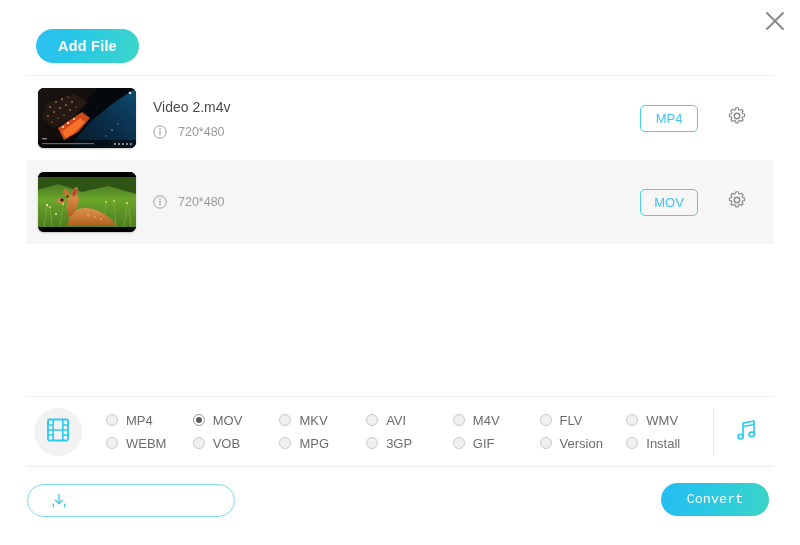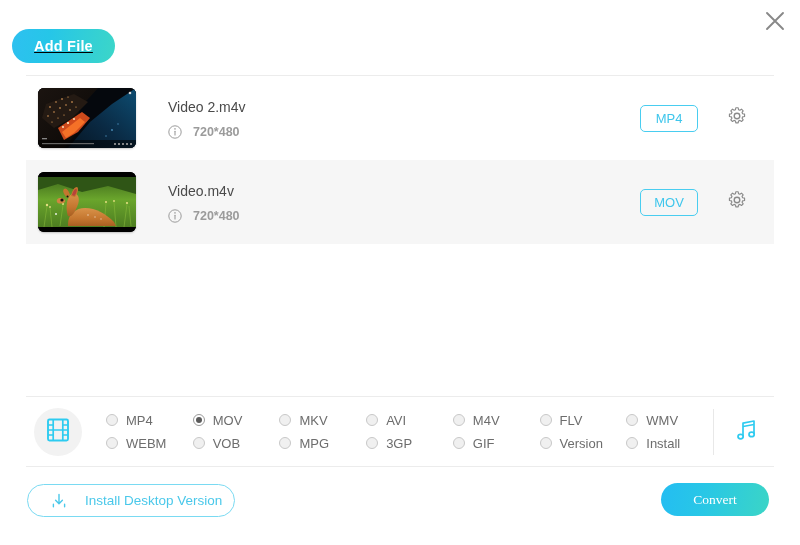--- a/index.html
+++ b/index.html
@@ -27,22 +27,21 @@
     align-items: center;
     justify-content: center;
     cursor: pointer;
   }
   .close-btn svg { display: block; }
 
   
   .addfile-wrap {
     position: absolute;
     top: 29px;
-    left: 12px;
-    text-decoration: underline;
+    left: 36px;
   }
   .addfile-btn {
     width: 103px;
     height: 34px;
     border-radius: 17px;
     border: none;
     background: linear-gradient(100deg, #2ec0f0 0%, #26c6e8 35%, #3cd6c8 100%);
     color: #ffffff;
     font-size: 14.5px;
     font-weight: bold;
@@ -86,37 +85,36 @@
     border-radius: 6px;
     overflow: hidden;
     flex: 0 0 auto;
     position: relative;
     background: #000;
     box-shadow: 0 1px 2px rgba(0,0,0,.22);
   }
   .thumb svg { display: block; width: 100%; height: 100%; }
 
   .file-meta {
-    margin-left: 32px;
+    margin-left: 17px;
     flex: 1 1 auto;
     min-width: 0;
   }
   .file-name {
     font-size: 14px;
     color: #4a4a4a;
     line-height: 18px;
     margin-bottom: 9px;
     white-space: nowrap;
     overflow: hidden;
     text-overflow: ellipsis;
   }
   .file-sub {
     display: flex;
     align-items: center;
-    font-weight: bold;
   }
   .info-icon {
     width: 14px;
     height: 14px;
     flex: 0 0 auto;
     margin-right: 11px;
   }
   .info-icon svg { display: block; }
   .file-res {
     font-size: 12.5px;
@@ -267,21 +265,21 @@
     position: absolute;
     left: 661px;
     top: 483px;
     width: 108px;
     height: 33px;
     border-radius: 17px;
     border: none;
     background: linear-gradient(100deg, #24bdf2 0%, #28c7e6 40%, #3bd5c6 100%);
     color: #fff;
     font-size: 13.5px;
-    font-family: Liberation Serif, serif;
+    font-family: Liberation Mono, monospace;
     cursor: pointer;
     display: flex;
     align-items: center;
     justify-content: center;
   }
 </style>
 </head>
 <body>
 
 <div class="close-btn">
@@ -436,21 +434,20 @@
           <circle cx="29.5" cy="24.5" r="1" fill="#14100c"></circle>
           <g fill="#ffffff" opacity="0.6">
             <circle cx="50" cy="43" r="0.8"></circle>
               <circle cx="57" cy="45" r="0.7"></circle>
             <circle cx="63" cy="47" r="0.7"></circle>
           </g>
         </svg>
       </span>
     </div>
     <div class="file-meta">
-      <div class="file-name">Video.m4v</div>
       <div class="file-sub">
         <span class="info-icon">
           <svg width="14" height="14" viewBox="0 0 14 14">
             <circle cx="7" cy="7" r="6.2" fill="none" stroke="#9b9b9b" stroke-width="1"></circle>
             <circle cx="7" cy="3.9" r="0.78" fill="#9b9b9b"></circle>
             <rect x="6.45" y="5.7" width="1.1" height="4.7" rx="0.5" fill="#9b9b9b"></rect>
           </svg>
         </span>
         <span class="file-res">720*480</span>
       </div>
@@ -560,16 +557,15 @@
 
 <div class="fmt-divider bottom"></div>
 
 <div class="install-btn">
   <span class="install-icon">
     <svg width="18" height="18" viewBox="0 0 18 18">
       <path d="M9 2.5 L9 11.4 M5.6 8.2 L9 11.7 L12.4 8.2" fill="none" stroke="#4ac8ea" stroke-width="1.4" stroke-linecap="round" stroke-linejoin="round"></path>
       <path d="M3.4 12.2 L3.4 14.8 M14.6 12.2 L14.6 14.8" fill="none" stroke="#4ac8ea" stroke-width="1.4" stroke-linecap="round"></path>
     </svg>
   </span>
-  <span class="install-label">Install Desktop Version</span>
 </div>
 
 <button class="convert-btn">Convert</button>
 
 </body></html>

